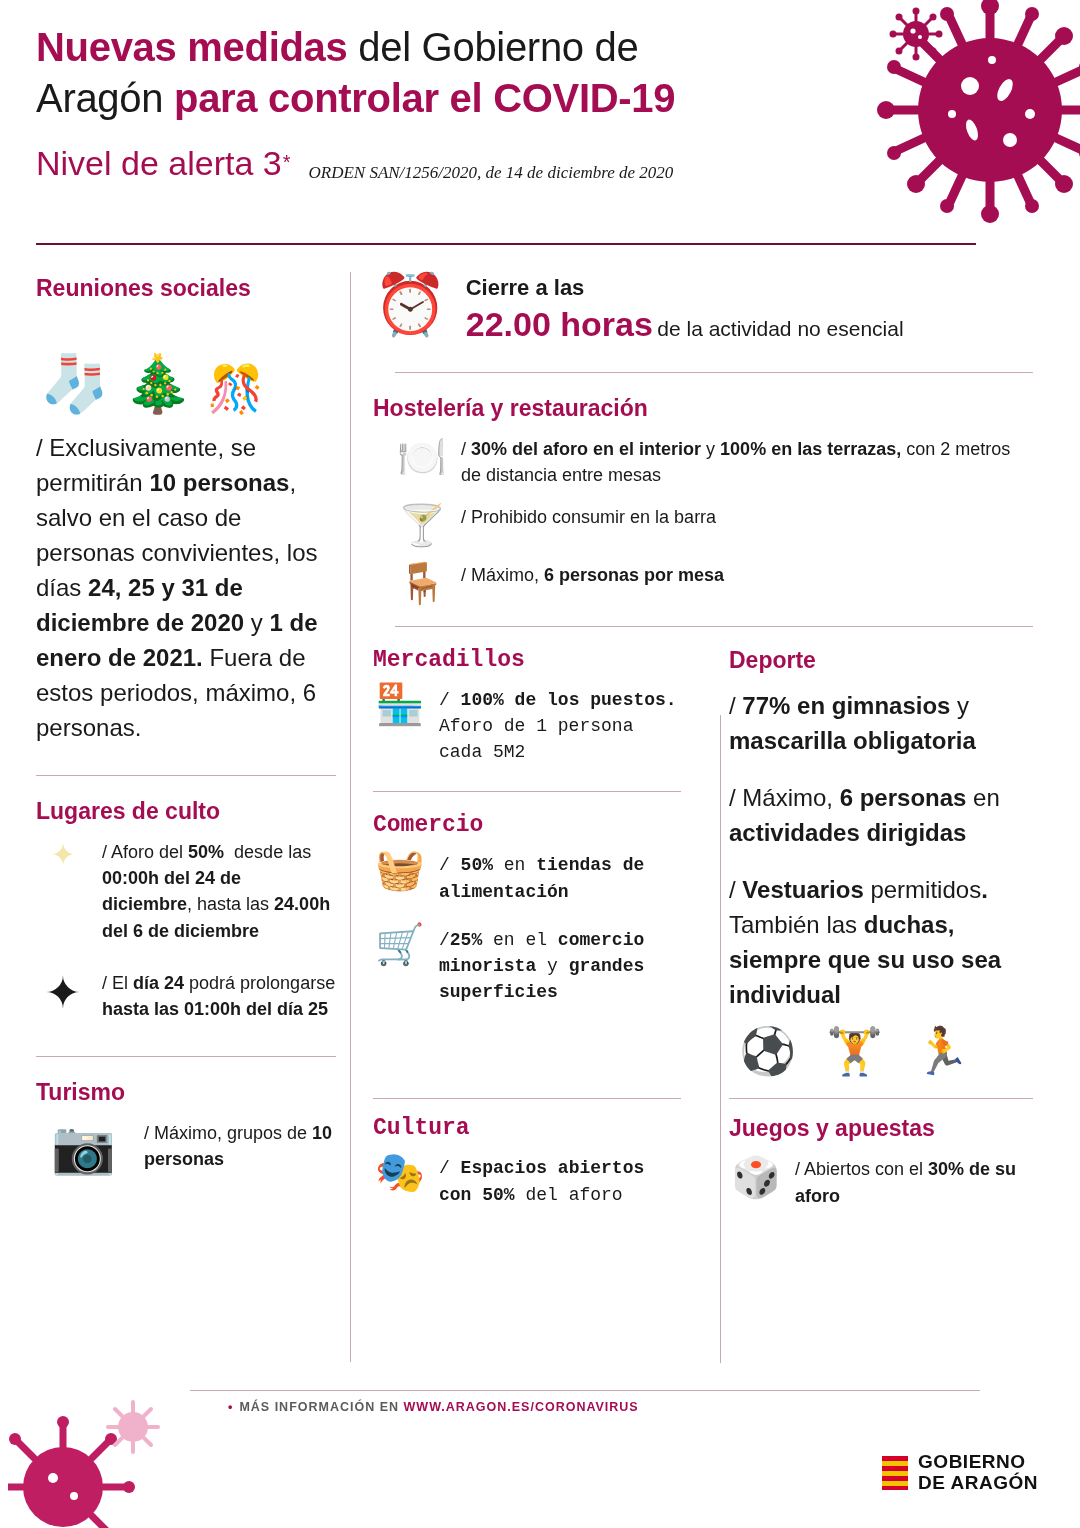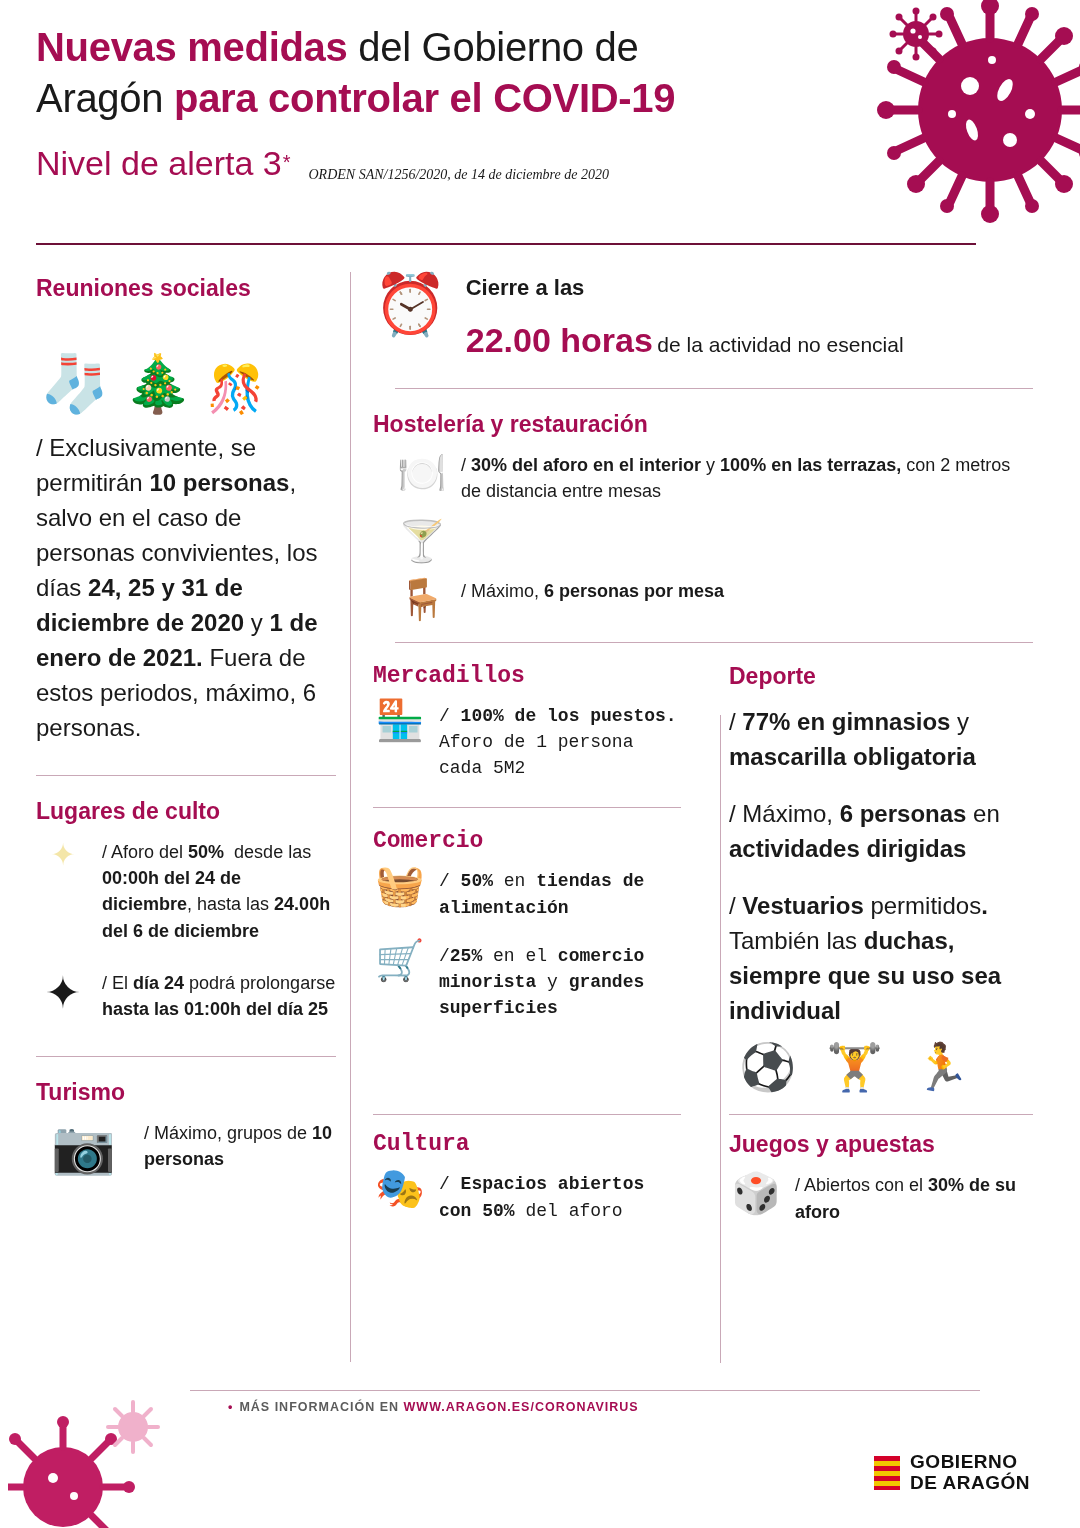--- a/index.html
+++ b/index.html
@@ -50,21 +50,21 @@
     color: #a50d52;
     font-weight: 400;
   }
   .alert-star {
     font-size: 20px;
     color: #a50d52;
     vertical-align: super;
     margin-left: 1px;
   }
   .order-ref {
-    font-size: 14px;
+    font-size: 17px;
     font-style: italic;
     color: #1a1a1a;
     margin-left: 18px;
     font-family: "Liberation Serif", serif;
   }
 
   .header-rule {
     position: absolute;
     left: 36px;
     top: 243px;
@@ -151,21 +151,21 @@
   }
 
   
   .cierre {
     display: flex;
     align-items: flex-start;
     gap: 18px;
   }
   .cierre .clock { font-size: 60px; line-height: 1; }
   .cierre .l1 { font-size: 22px; font-weight: bold; color: #1a1a1a; }
-  .cierre .l2 { margin-top: 20px; }
+  .cierre .l2 { margin-top: 4px; }
   .cierre .hours {
     font-size: 34px;
     font-weight: bold;
     color: #a50d52;
   }
   .cierre .rest {
     font-size: 21px;
     color: #1a1a1a;
   }
 
@@ -193,21 +193,21 @@
     font-size: 12.5px;
     letter-spacing: 1px;
     color: #5b5b5b;
     font-weight: bold;
   }
   .footer-text .bullet { color: #a50d52; margin-right: 6px; }
   .footer-text .url { color: #a50d52; }
 
   .gov-logo {
     position: absolute;
-    right: 50px;
+    right: 42px;
     top: 1452px;
     display: flex;
     align-items: center;
     gap: 10px;
   }
   .gov-flag {
     width: 26px;
     height: 34px;
     background: repeating-linear-gradient(
       to bottom,
@@ -424,20 +424,21 @@
 
   <div>
     <div class="sec-title">Hostelería y restauración</div>
 
     <div class="item" style="margin-left:22px;">
       <div class="ic">🍽️</div>
       <div class="tx">/ <b>30% del aforo en el interior</b> y <b>100% en las terrazas,</b> con 2 metros de distancia entre mesas</div>
     </div>
     <div class="item" style="margin-left:22px;">
       <div class="ic">🍸</div>
+      <div class="tx">/ Prohibido consumir en la barra</div>
     </div>
     <div class="item" style="margin-left:22px;">
       <div class="ic">🪑</div>
       <div class="tx">/ Máximo, <b>6 personas por mesa</b></div>
     </div>
   </div>
 
   <div class="hr-thin" style="margin:22px 0 20px 22px; width:638px;"></div>
 
   <div class="grid2">

